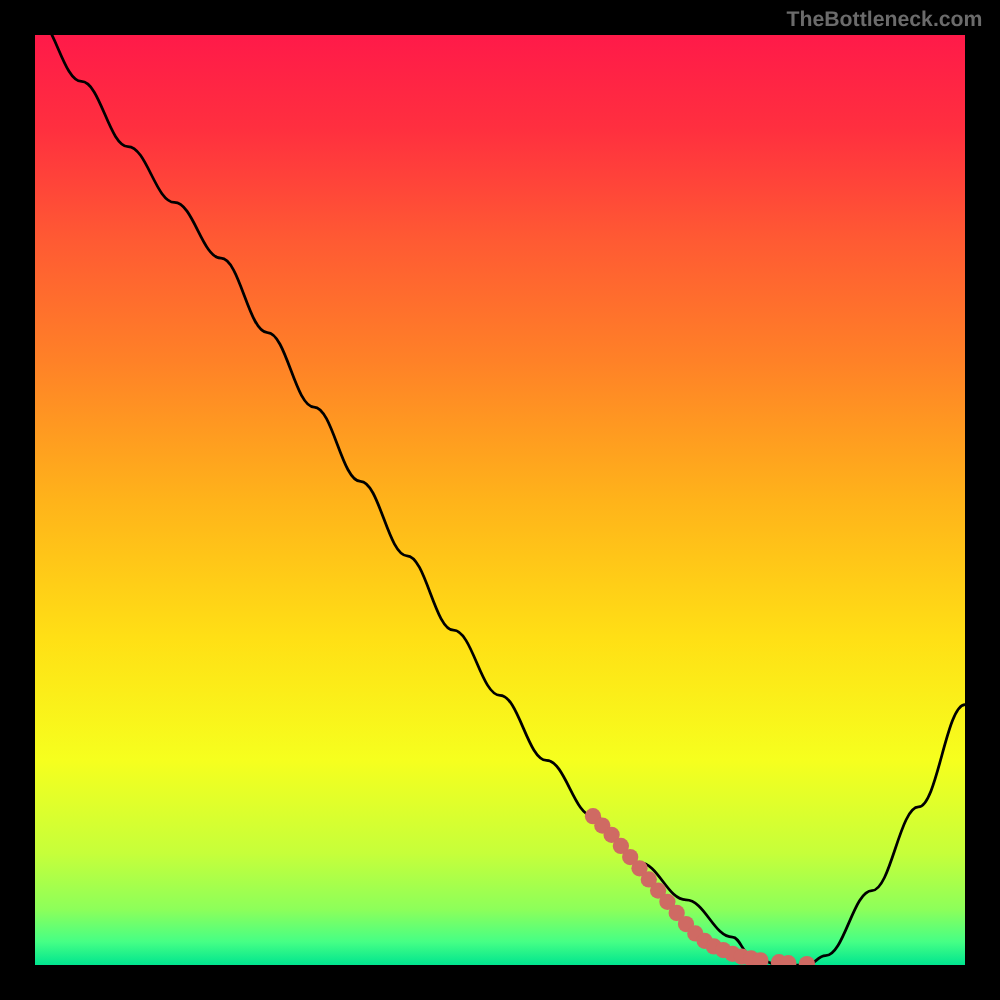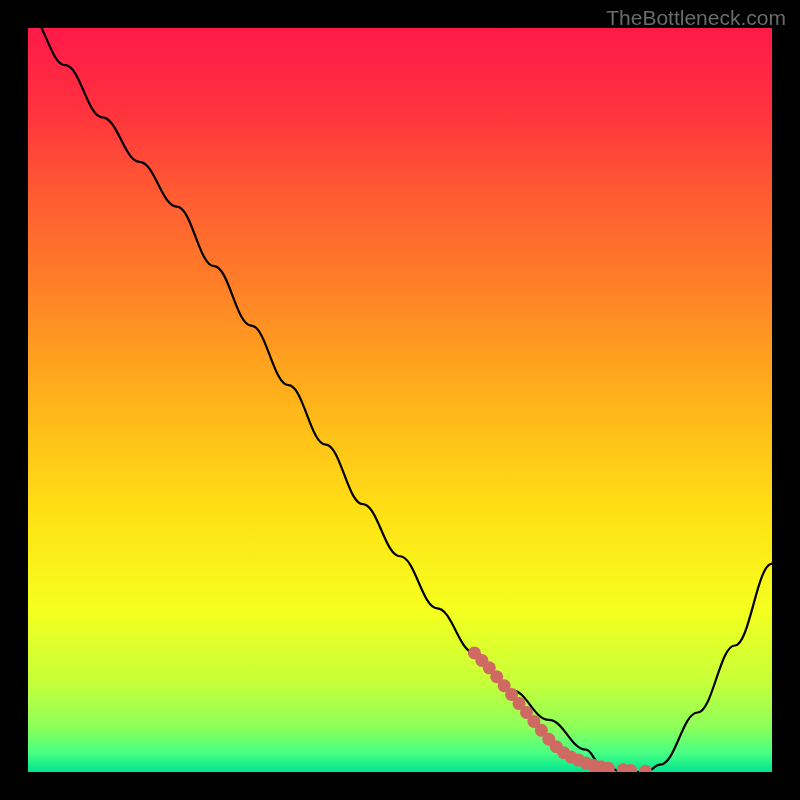--- a/index.html
+++ b/index.html
@@ -9,22 +9,22 @@
     height: 800px;
     background: #000;
     position: relative;
     font-family: Arial, sans-serif;
   }
   .watermark {
     position: absolute;
     top: 6px;
     right: 14px;
     color: #6b6b6b;
-    font-size: 21px;
-    font-weight: 400;
+    font-size: 17px;
+    font-weight: 700;
     z-index: 10;
   }
   .plot-area {
     position: absolute;
     left: 28px;
     top: 28px;
     width: 744px;
     height: 744px;
   }
   svg {

